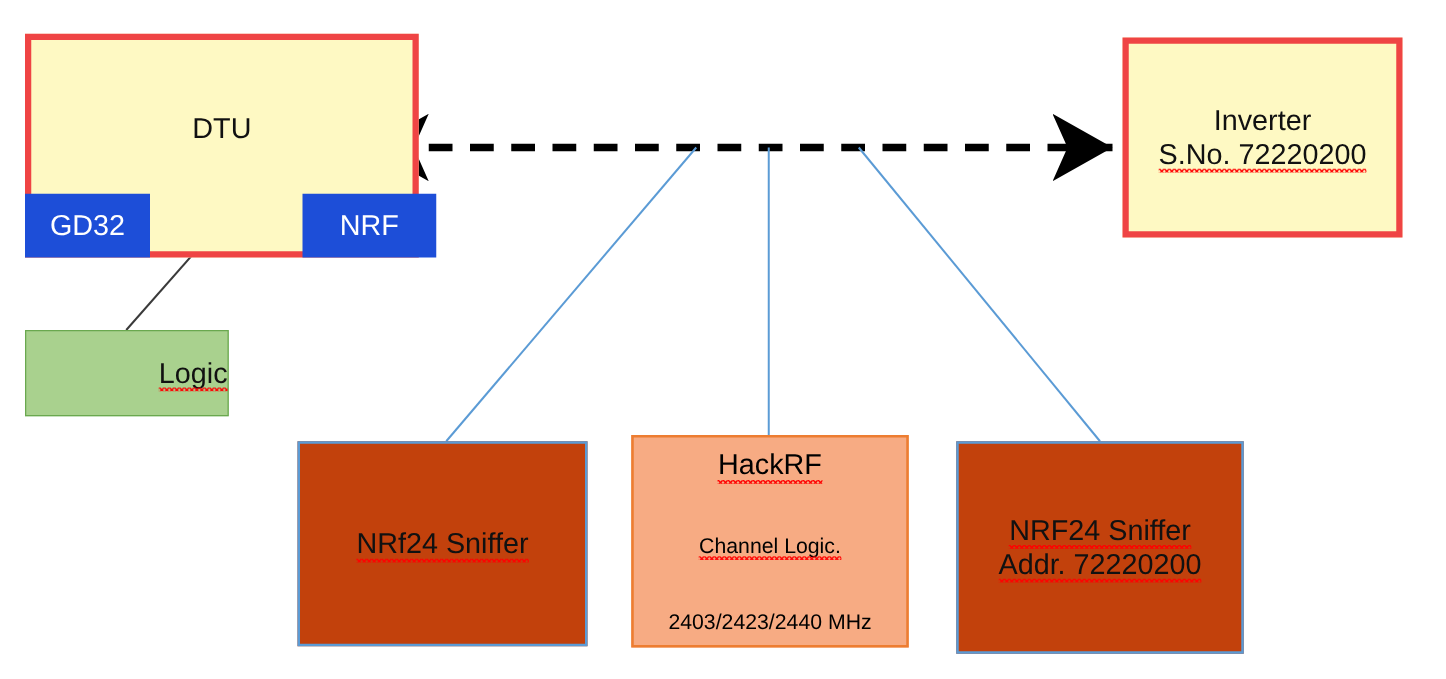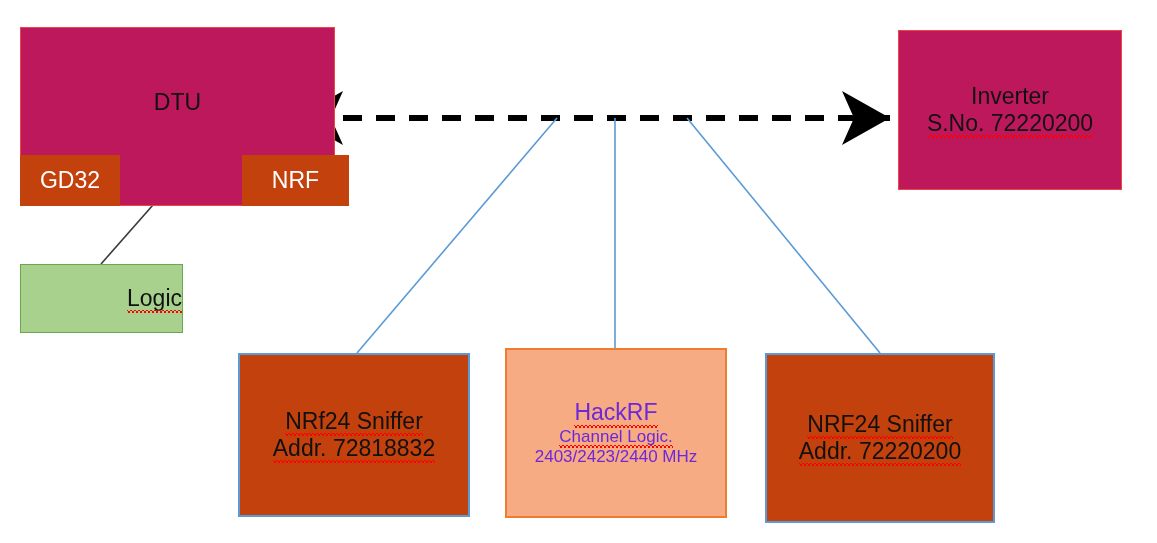--- a/index.html
+++ b/index.html
@@ -22,30 +22,30 @@
     box-sizing: border-box;
     display: flex;
     flex-direction: column;
     align-items: center;
     justify-content: center;
     text-align: center;
     line-height: 1.18;
   }
   
   .grey-box {
-    background: #be185d;
-    border: 1px solid #ef4444;
+    background: #fef9c3;
+    border: 5px solid #ef4444;
     color: #111111;
   }
   .grey-box .title { font-size: 23px; }
   .grey-box .sub   { font-size: 23px; }
 
   
   .chip {
-    background: #c2410c;
+    background: #1d4ed8;
     border: 0;
     color: #ffffff;
     font-size: 23px;
     text-align: right;
   }
 
   
   .green-box {
     background: #a9d18e;
     border: 1px solid #6aa84f;
@@ -58,21 +58,22 @@
     background: #c2410c;
     border: 2px solid #5b9bd5;
     color: #111111;
   }
   .blue-box .line { font-size: 23px; }
 
   
   .orange-box {
     background: #f7ab83;
     border: 2px solid #ed7d31;
-    color: #6d28d9;
+    color: #000000;
+    gap: 41px;
   }
   .orange-box .title { font-size: 23px; }
   .orange-box .line  { font-size: 17px; }
 
   
   .sq {
     position: relative;
     display: inline-block;
     white-space: pre;
   }
@@ -148,21 +149,20 @@
     <div><span class="sq">Logic</span></div>
   </div>
 
   <div class="node grey-box" style="left:898px; top:30px; width:224px; height:160px;">
     <div class="title">Inverter</div>
     <div class="sub"><span class="sq">S.No. 72220200</span></div>
   </div>
 
   <div class="node blue-box" style="left:238px; top:353px; width:232px; height:164px;">
     <div class="line"><span class="sq">NRf24 Sniffer</span></div>
-    <div class="line"><span class="sq">Addr. 72818832</span></div>
   </div>
 
   <div class="node orange-box" style="left:505px; top:348px; width:222px; height:170px;">
     <div class="title"><span class="sq">HackRF</span></div>
     <div class="line"><span class="sq">Channel Logic.</span></div>
     <div class="line">2403/2423/2440 MHz</div>
   </div>
 
   <div class="node blue-box" style="left:765px; top:353px; width:230px; height:170px;">
     <div class="line"><span class="sq">NRF24 Sniffer</span></div>

